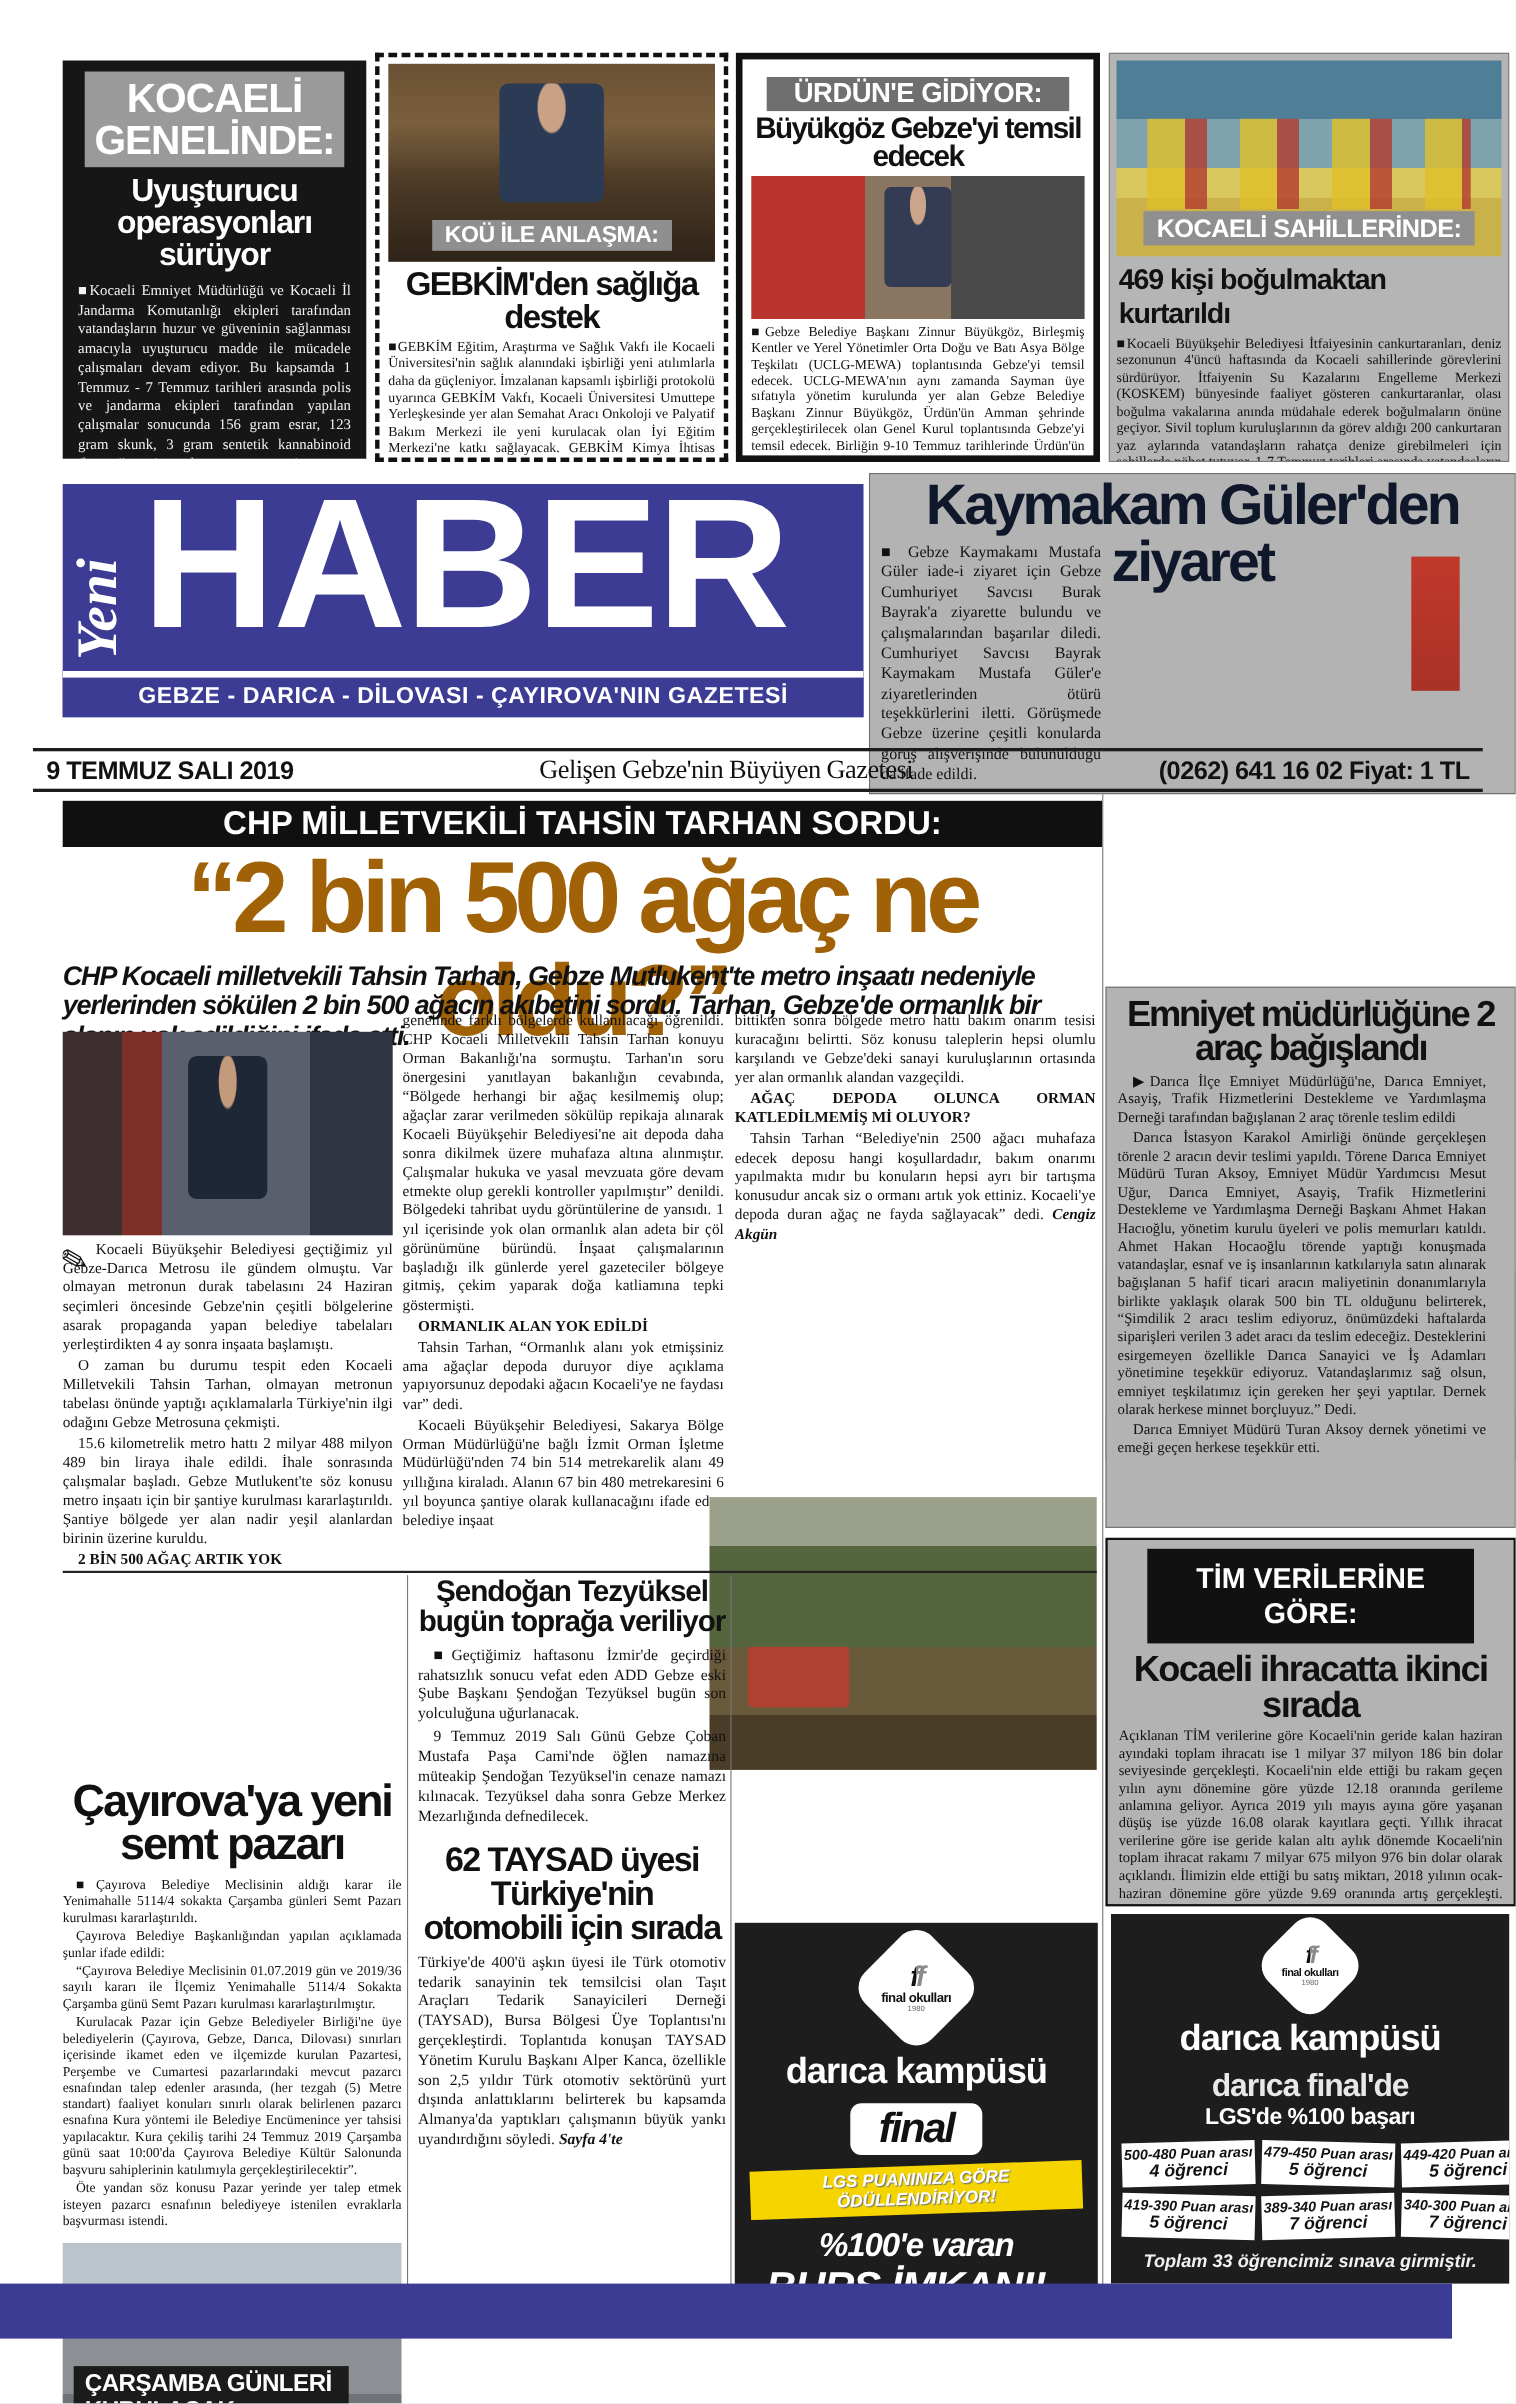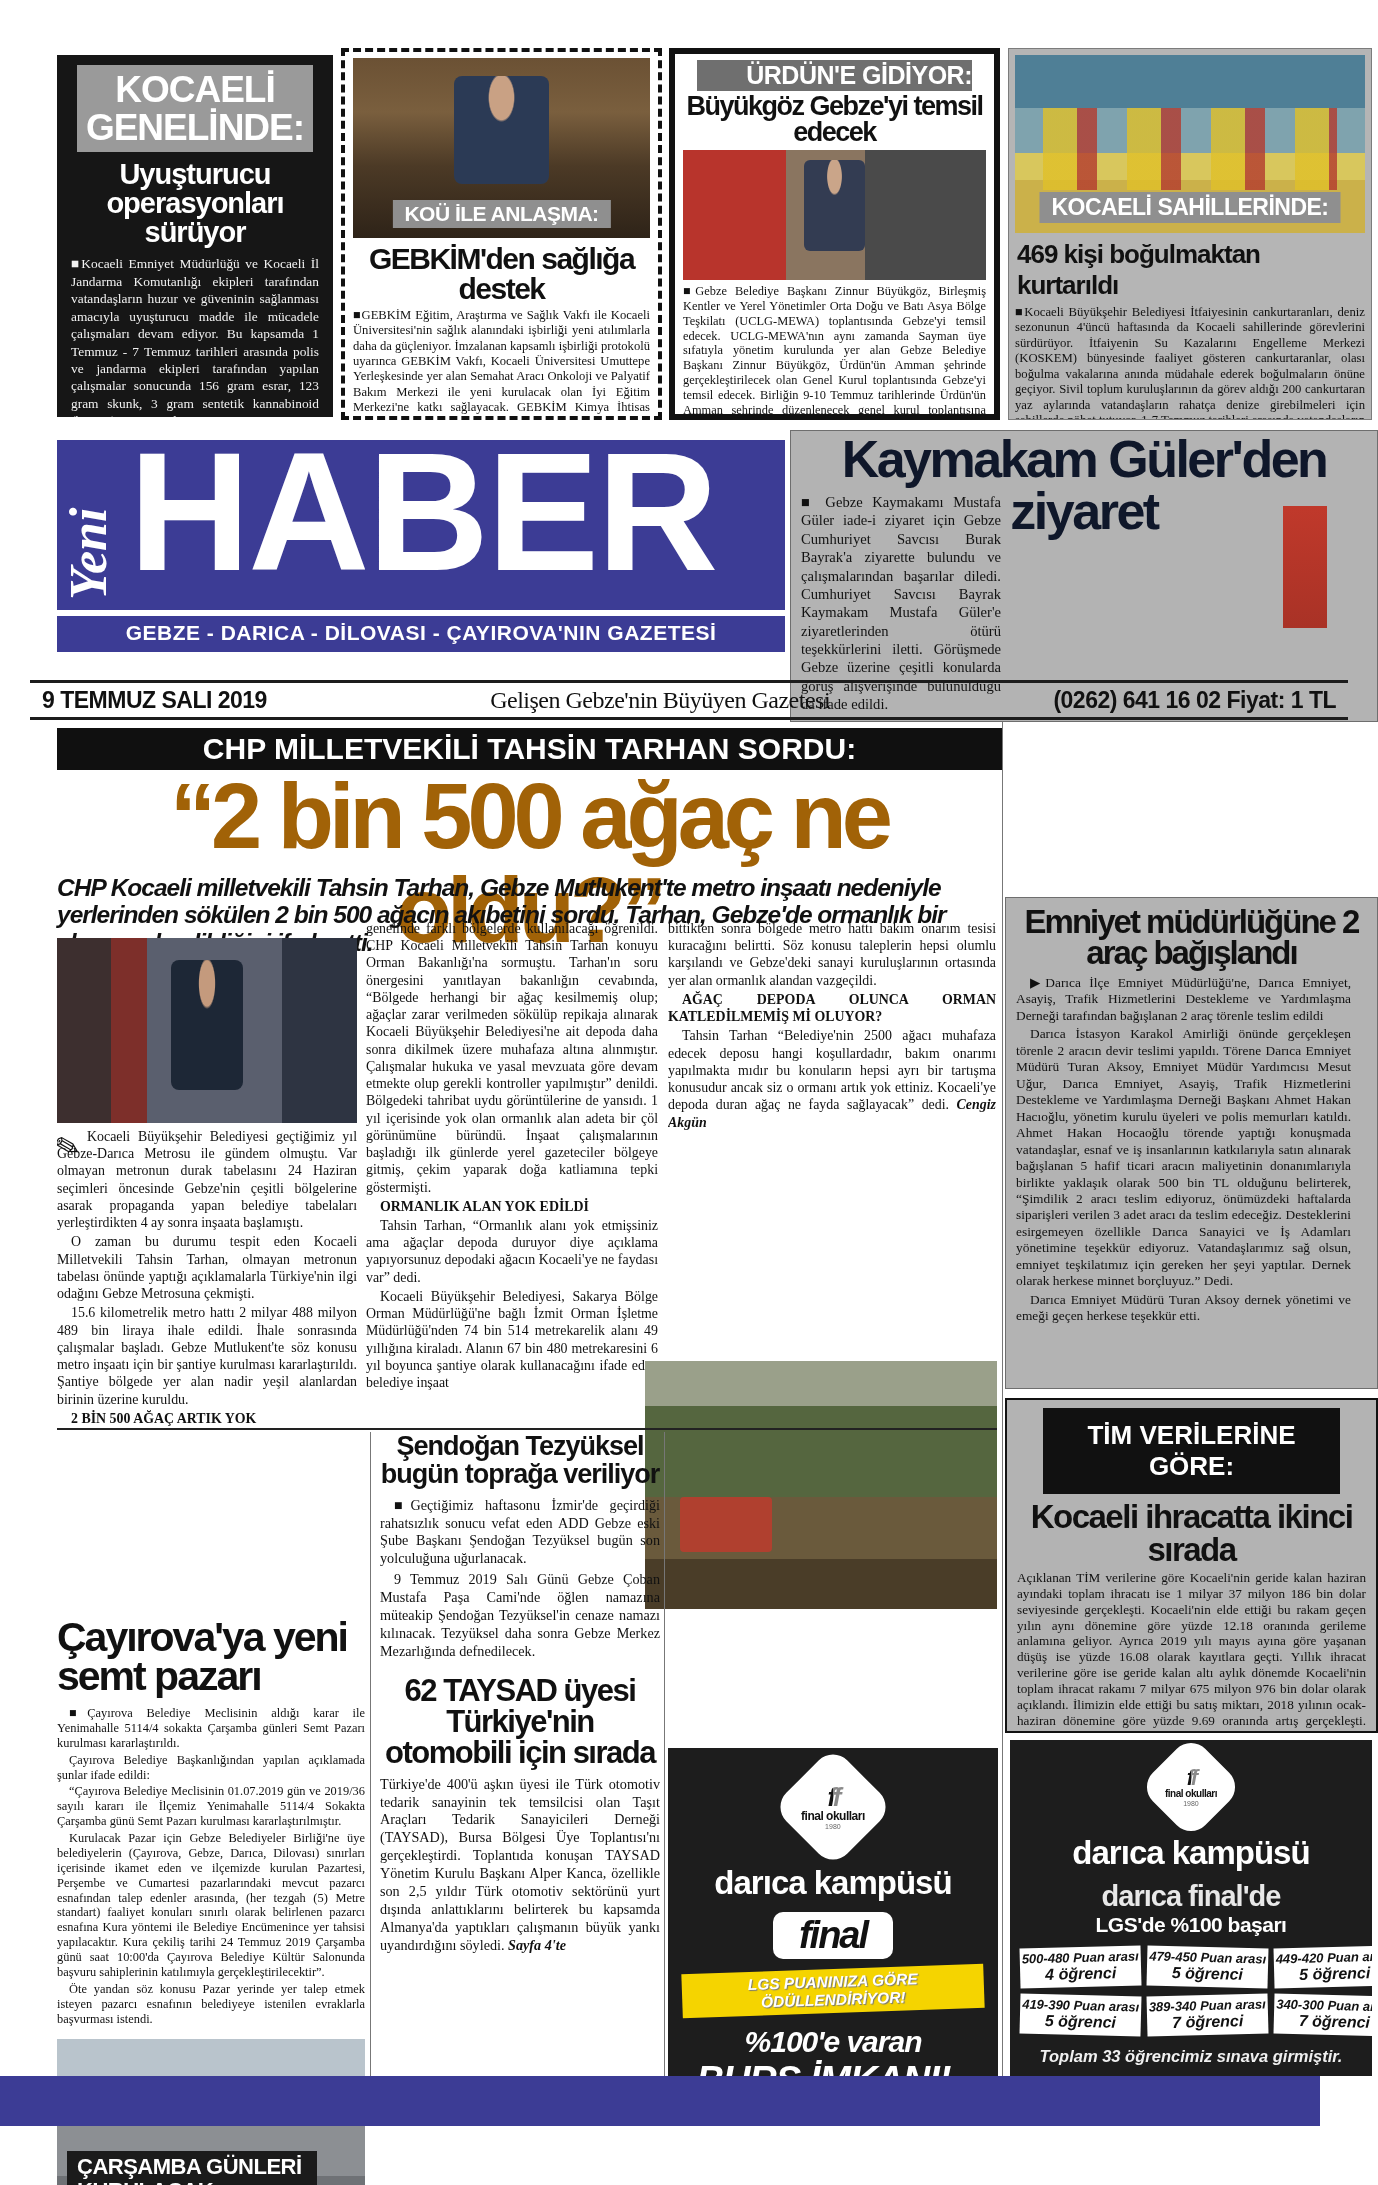--- a/index.html
+++ b/index.html
@@ -26,22 +26,22 @@
   #box-gebkim{left:341px;top:48px;width:321px;height:372px;background:#fff;border:4px dashed #111;box-sizing:border-box;padding:6px 8px;}
   #box-gebkim .photo{height:180px;background:
       linear-gradient(180deg,#6b5134 0%,#7a5f3e 30%,#4c3a26 60%,#2e2318 100%);}
   #box-gebkim .photo:before{content:"";position:absolute;left:34%;top:10%;width:32%;height:60%;
       background:radial-gradient(ellipse at 50% 20%,#c9a184 0 18%,#2b3a55 20% 100%);border-radius:8px;}
   #box-gebkim .plabel{font-size:21px;}
   #box-gebkim h2{margin:6px 0 4px 0;text-align:center;font-size:30px;line-height:1;letter-spacing:-1.5px;}
   #box-gebkim .bd{font-size:12.6px;line-height:1.22;}
 
   #box-urdun{left:669px;top:48px;width:331px;height:372px;background:#fff;border:6px solid #111;box-sizing:border-box;padding:4px 8px;}
-  #box-urdun .kick{background:#6f6f6f;color:#fff;font-weight:bold;font-size:25px;text-align:right;
-                   letter-spacing:-0.5px;margin:2px 14px 2px 14px;padding:1px 0;}
+  #box-urdun .kick{background:#6f6f6f;color:#fff;font-weight:bold;font-size:25px;text-align:center;
+                   letter-spacing:-0.5px;margin:12px 14px 2px 14px;padding:1px 12px;}
   #box-urdun h2{margin:2px 0 4px 0;text-align:center;font-size:27px;line-height:0.98;letter-spacing:-1.5px;}
   #box-urdun .photo{height:130px;background:
       linear-gradient(90deg,#b8342c 0 34%,#8a7560 34% 60%,#4a4a4a 60% 100%);}
   #box-urdun .photo:before{content:"";position:absolute;left:40%;top:8%;width:20%;height:70%;
       background:radial-gradient(ellipse at 50% 18%,#caa589 0 16%,#333c52 18% 100%);border-radius:6px;}
   #box-urdun .bd{font-size:12.4px;line-height:1.2;margin-top:4px;}
 
   #box-sahil{left:1008px;top:48px;width:364px;height:372px;background:#b5b5b5;border:1px solid #7c7c7c;box-sizing:border-box;padding:6px;}
   #box-sahil .photo{height:178px;background:
       linear-gradient(180deg,#4f7f96 0 30%,#7fa3ae 30% 55%,#d8c75d 55% 70%,#cbb14a 70% 100%);}
@@ -124,21 +124,21 @@
   #hsep{left:57px;top:1428px;width:940px;}
   .bsepA{left:370px;top:1432px;height:688px;}
   .bsepB{left:664px;top:1432px;height:688px;}
   .bsepC{left:1002px;top:722px;height:1398px;}
 
   
   #photo-street{left:57px;top:1434px;width:308px;height:176px;background:
       linear-gradient(180deg,#b9c4cc 0 22%,#7e8f6a 22% 48%,#8c8f93 48% 78%,#6f7276 78% 100%);}
   #photo-street .plab{position:absolute;left:10px;bottom:8px;background:#1b1b1b;color:#fff;font-weight:bold;
       font-size:22px;line-height:1.1;padding:4px 10px;max-width:230px;letter-spacing:-0.5px;}
-  #carsamba-head{left:57px;top:1618px;width:308px;height:88px;font-weight:bold;
+  #carsamba-head{left:57px;top:1618px;width:308px;height:88px;text-align:center;font-weight:bold;
       font-size:41px;line-height:0.95;letter-spacing:-2px;}
   #carsamba-bd{left:57px;top:1706px;width:308px;height:414px;font-size:12.4px;line-height:1.2;}
   #carsamba-bd p{margin:0 0 2px 0;text-indent:12px;}
 
   
   #sendogan{left:380px;top:1432px;width:280px;height:688px;}
   #sendogan h2{margin:0 0 8px 0;text-align:center;font-size:27px;line-height:1.05;letter-spacing:-1px;}
   #sendogan .bd{font-size:14.2px;line-height:1.26;}
   #sendogan .bd p{margin:0 0 3px 0;text-indent:14px;}
   #taysad-head{margin:14px 0 8px 0;text-align:center;font-weight:bold;font-size:31px;line-height:1.0;letter-spacing:-1.5px;}

